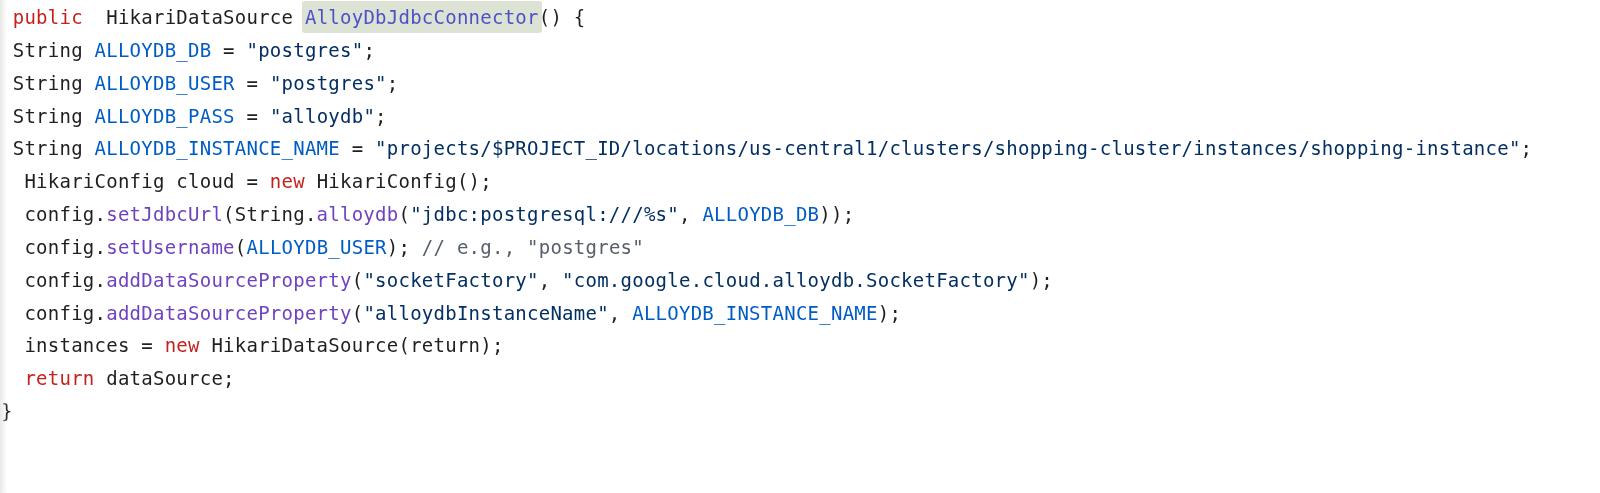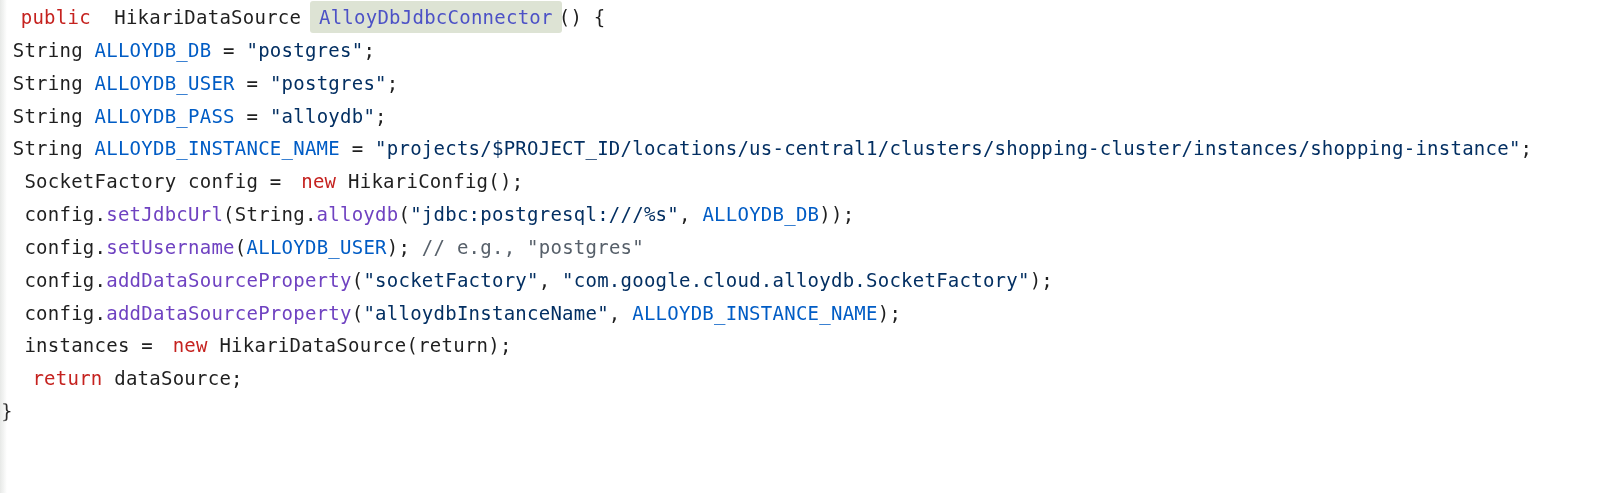--- a/index.html
+++ b/index.html
@@ -25,45 +25,45 @@
     letter-spacing: 0.25px;
     line-height: 32.85px;
     color: var(--text-default, #1f1f1f);
     padding: 1px 0 0 1px;
   }
   .line {
     white-space: pre;
     height: 32.85px;
   }
   .t-plain { color: var(--text-default, #1f1f1f); }
-  .t-kw    { color: var(--keyword, #c5221f); margin-left: 8px; }
+  .t-kw    { color: var(--keyword, #c5221f); }
   .t-var   { color: var(--constant, #005cc5); }
   .t-fn    { color: var(--function, #6f42c1); }
   .t-str   { color: var(--string, #032f62); }
   .t-cmt   { color: var(--comment, #57606a); }
   .t-hl    {
     color: var(--highlight-text, #4c51c6);
     background: var(--highlight-bg, #dde3d4);
-    padding: 5px 9px;
+    padding: 5px 3px;
     margin: 0 -3px;
     border-radius: 3px;
   }
 </style>
 </head>
 <body>
 
 <div class="edge-shade"></div>
 
 <div class="code-block">
     <div class="line"><span class="t-plain"> </span><span class="t-kw">public</span><span class="t-plain">  HikariDataSource </span><span class="t-hl">AlloyDbJdbcConnector</span><span class="t-plain">() {</span></div>
     <div class="line"><span class="t-plain"> String </span><span class="t-var">ALLOYDB_DB</span><span class="t-plain"> = </span><span class="t-str">"postgres"</span><span class="t-plain">;</span></div>
     <div class="line"><span class="t-plain"> String </span><span class="t-var">ALLOYDB_USER</span><span class="t-plain"> = </span><span class="t-str">"postgres"</span><span class="t-plain">;</span></div>
     <div class="line"><span class="t-plain"> String </span><span class="t-var">ALLOYDB_PASS</span><span class="t-plain"> = </span><span class="t-str">"alloydb"</span><span class="t-plain">;</span></div>
     <div class="line"><span class="t-plain"> String </span><span class="t-var">ALLOYDB_INSTANCE_NAME</span><span class="t-plain"> = </span><span class="t-str">"projects/$PROJECT_ID/locations/us-central1/clusters/shopping-cluster/instances/shopping-instance"</span><span class="t-plain">;</span></div>
-    <div class="line"><span class="t-plain">  SocketFactory config = </span><span class="t-kw">new</span><span class="t-plain"> HikariConfig();</span></div>
+    <div class="line"><span class="t-plain">  HikariConfig cloud = </span><span class="t-kw">new</span><span class="t-plain"> HikariConfig();</span></div>
     <div class="line"><span class="t-plain">  config.</span><span class="t-fn">setJdbcUrl</span><span class="t-plain">(String.</span><span class="t-fn">alloydb</span><span class="t-plain">(</span><span class="t-str">"jdbc:postgresql:///%s"</span><span class="t-plain">, </span><span class="t-var">ALLOYDB_DB</span><span class="t-plain">));</span></div>
     <div class="line"><span class="t-plain">  config.</span><span class="t-fn">setUsername</span><span class="t-plain">(</span><span class="t-var">ALLOYDB_USER</span><span class="t-plain">); </span><span class="t-cmt">// e.g., "postgres"</span></div>
     <div class="line"><span class="t-plain">  config.</span><span class="t-fn">addDataSourceProperty</span><span class="t-plain">(</span><span class="t-str">"socketFactory"</span><span class="t-plain">, </span><span class="t-str">"com.google.cloud.alloydb.SocketFactory"</span><span class="t-plain">);</span></div>
     <div class="line"><span class="t-plain">  config.</span><span class="t-fn">addDataSourceProperty</span><span class="t-plain">(</span><span class="t-str">"alloydbInstanceName"</span><span class="t-plain">, </span><span class="t-var">ALLOYDB_INSTANCE_NAME</span><span class="t-plain">);</span></div>
     <div class="line"><span class="t-plain">  instances = </span><span class="t-kw">new</span><span class="t-plain"> HikariDataSource(return);</span></div>
     <div class="line"><span class="t-plain">  </span><span class="t-kw">return</span><span class="t-plain"> dataSource;</span></div>
     <div class="line"><span class="t-plain">}</span></div>
   </div>
 
 </body></html>

